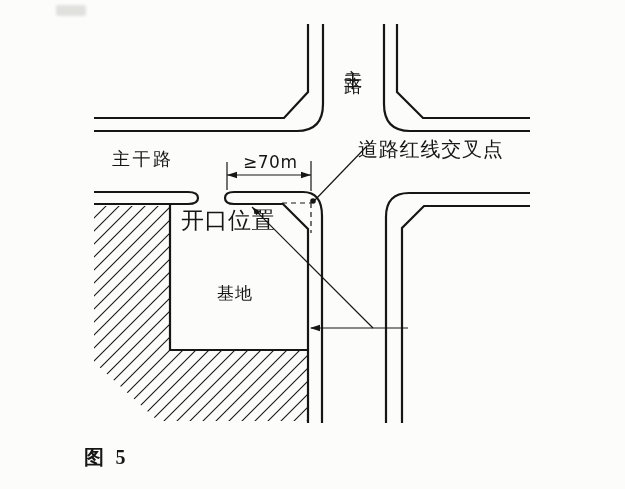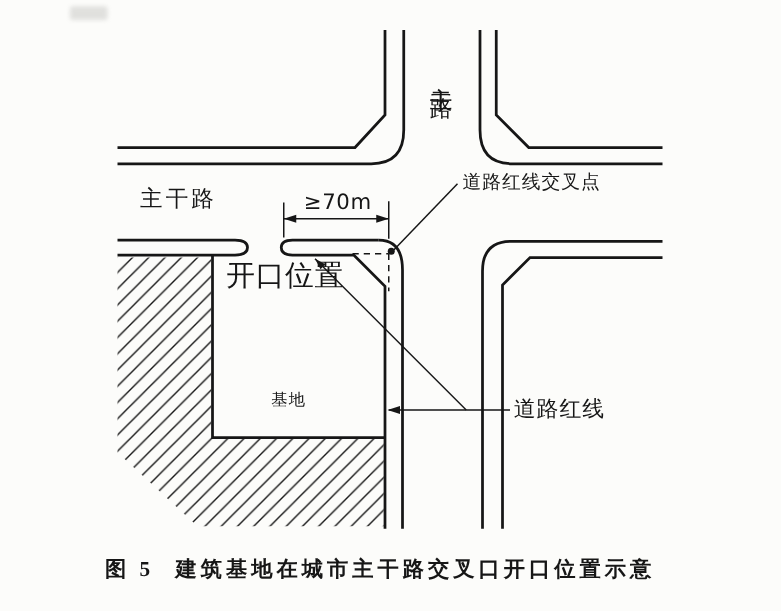--- a/index.html
+++ b/index.html
@@ -18,29 +18,29 @@
     font-family:"Liberation Serif", serif;
     white-space:nowrap;
     line-height:1.05;
   }
   .lbl-road-top{
     left:343px;top:55px;
     font-size:18px;letter-spacing:4px;
     writing-mode:vertical-rl;text-orientation:upright;
   }
   .lbl-road-left{left:112px;top:150px;font-size:18px;letter-spacing:2.5px;}
-  .lbl-xpoint{left:370px;top:139px;font-size:15px;letter-spacing:0.8px;}
+  .lbl-xpoint{left:358px;top:139px;font-size:20px;letter-spacing:0.8px;}
   .lbl-dim{left:243px;top:154px;width:68px;font-size:17px;text-align:left;letter-spacing:0.5px;font-family:"DejaVu Sans","Liberation Serif",serif;}
   .lbl-opening{left:181px;top:209px;font-size:23px;letter-spacing:0.5px;}
-  .lbl-site{left:217px;top:313px;font-size:13px;letter-spacing:1px;}
+  .lbl-site{left:217px;top:285px;font-size:17px;letter-spacing:1px;}
   .lbl-redline{left:411px;top:318px;font-size:17.5px;letter-spacing:0.8px;}
   .caption{
     position:absolute;left:84px;top:444px;
     display:flex;gap:17px;
-    font-size:17px;font-weight:600;letter-spacing:3.2px;
+    font-size:20px;font-weight:600;letter-spacing:3.2px;
   }
   .smudge{
     position:absolute;left:56px;top:5px;width:30px;height:11px;
     background:#9a9a96;opacity:.28;border-radius:2px;filter:blur(1.5px);
   }
 </style>
 </head>
 <body>
 
 <div class="page">
@@ -102,20 +102,18 @@
   <div class="lbl lbl-road-left">主干路</div>
 
   <div class="lbl lbl-xpoint">道路红线交叉点</div>
 
   <div class="lbl lbl-dim">≥70m</div>
 
   <div class="lbl lbl-opening">开口位置</div>
 
   <div class="lbl lbl-site">基地</div>
 
-  <div class="lbl lbl-redline">道路红线</div>
 
   <div class="caption">
     <span>图 5</span>
-    <span>建筑基地在城市主干路交叉口开口位置示意</span>
   </div>
 
 </div>
 
 </body></html>

